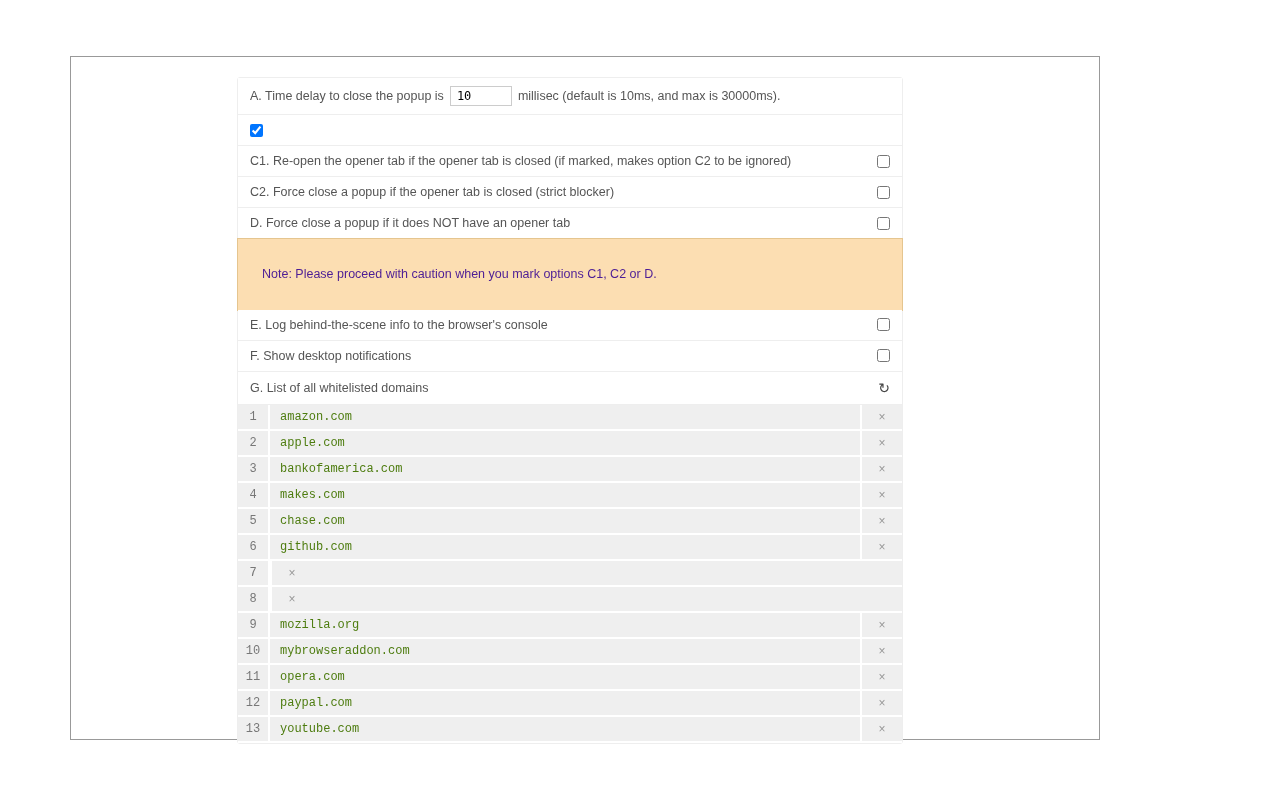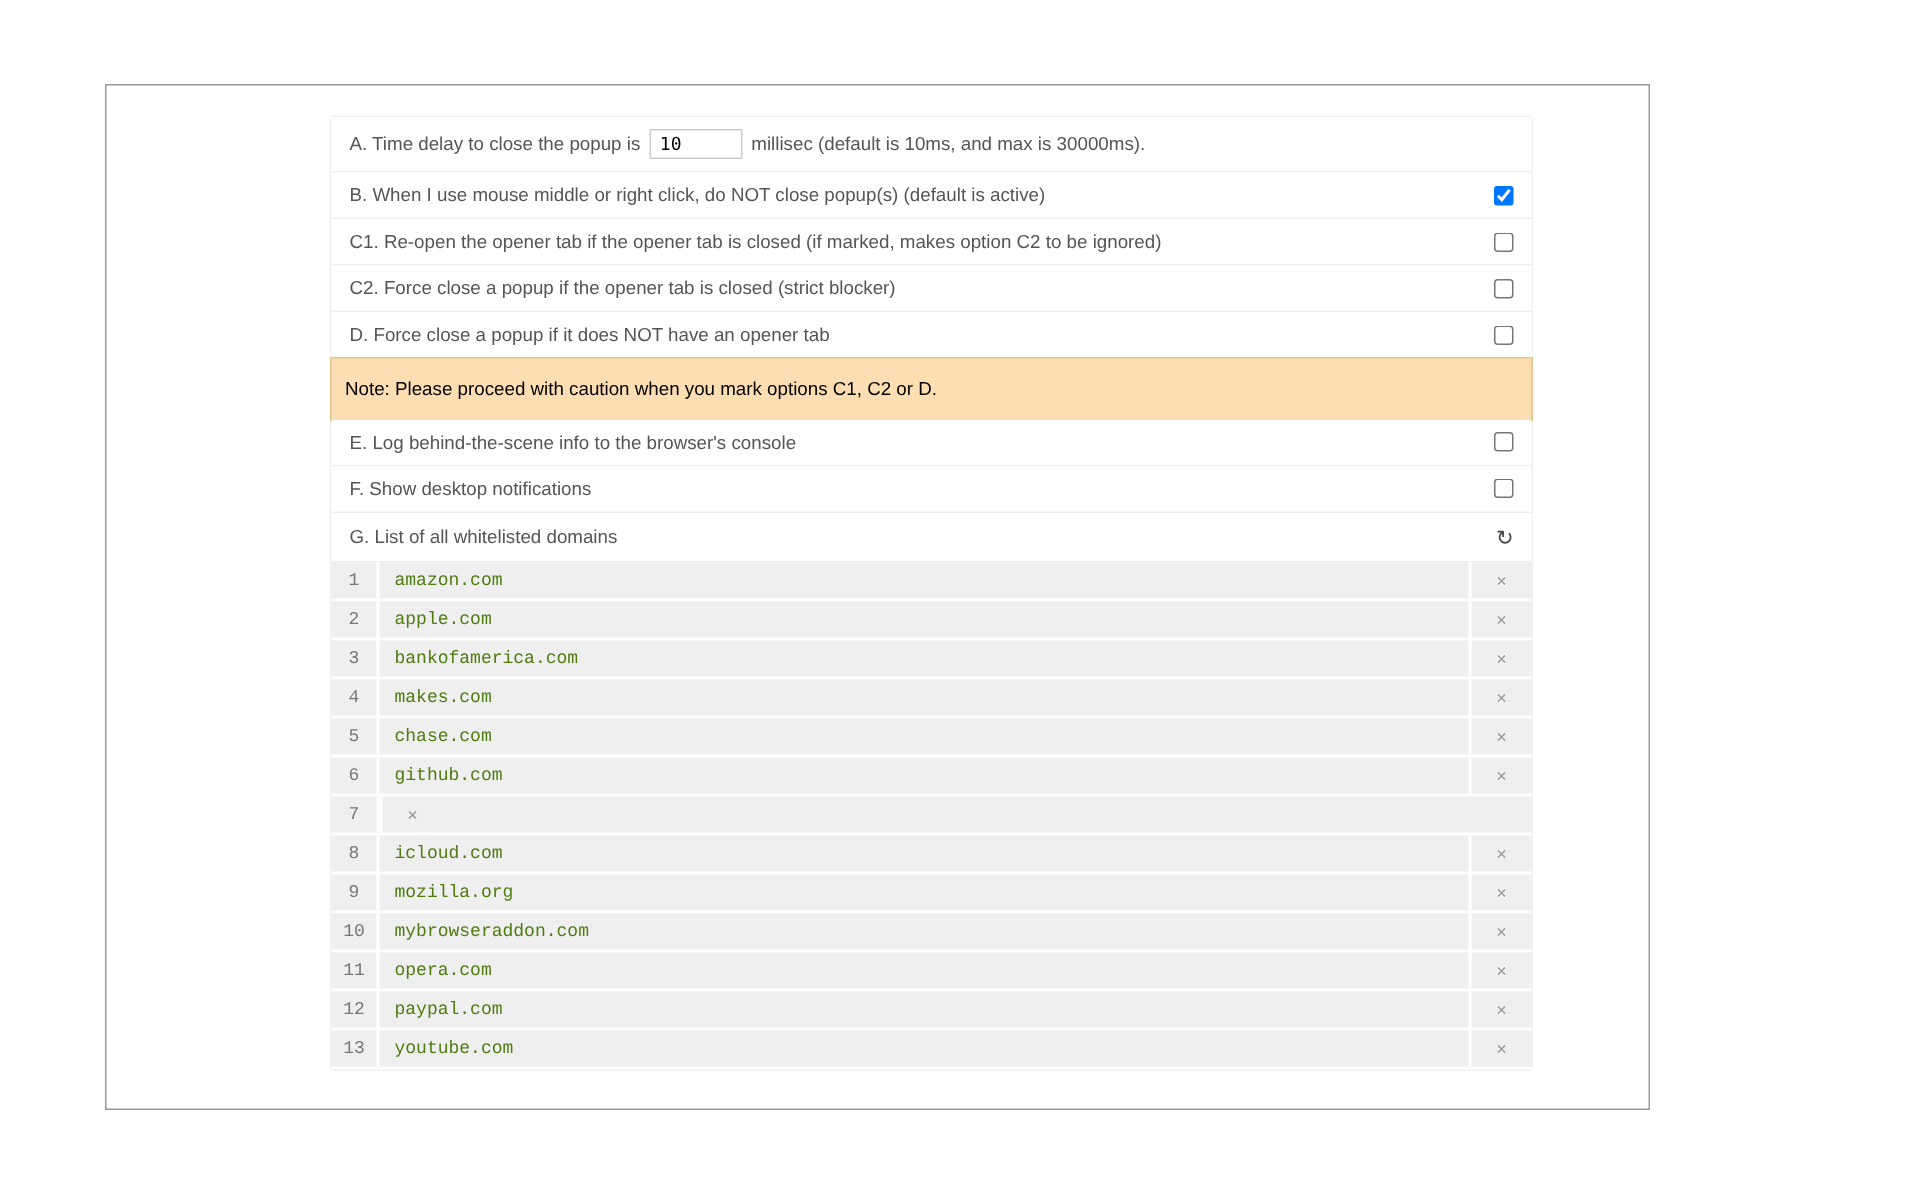--- a/index.html
+++ b/index.html
@@ -15,22 +15,22 @@
       top: 56px;
       left: 70px;
       width: 1030px;
       height: 684px;
       border: 1px solid #999;
       background: #fff;
     }
     .panel {
       position: absolute;
       top: 20px;
-      left: 149px;
-      width: 802px;
+      left: 166px;
+      width: 666px;
       font-size: 12.5px;
       color: #555;
       border: 1px solid #eee;
       border-radius: 3px;
       background: #fff;
     }
     .row {
       display: flex;
       align-items: center;
       justify-content: space-between;
@@ -49,22 +49,22 @@
       font-size: 12px;
       padding: 0 6px;
     }
     .checkbox {
       width: 13px; height: 13px;
       cursor: pointer;
     }
     .note-row {
       background: #fcdeb2;
       border: 1px solid #e5c58f;
-      padding: 9px;
-      color: #000000;
+      padding: 24px;
+      color: #4c1d95;
       line-height: 1.8;
       margin: -1px;
     }
     .refresh-icon {
       cursor: pointer;
       font-size: 14px;
       color: #444;
       user-select: none;
     }
     .whitelist {
@@ -107,21 +107,20 @@
 
     <div class="row">
       <div class="row-label">
         <span>A. Time delay to close the popup is</span>
         <input class="num-input" value="10" style="">
         <span>millisec (default is 10ms, and max is 30000ms).</span>
       </div>
     </div>
 
     <div class="row">
-      <span class="row-label">B. When I use mouse middle or right click, do NOT close popup(s) (default is active)</span>
       <input type="checkbox" class="checkbox" id="cb-b" checked="" style="">
     </div>
 
     <div class="row">
       <span class="row-label">C1. Re-open the opener tab if the opener tab is closed (if marked, makes option C2 to be ignored)</span>
       <input type="checkbox" class="checkbox" id="cb-c1" style="">
     </div>
 
     <div class="row">
       <span class="row-label">C2. Force close a popup if the opener tab is closed (strict blocker)</span>
@@ -182,21 +181,20 @@
           <div class="wl-num">6</div>
           <div class="wl-domain">github.com</div>
           <div class="wl-del">×</div>
         </div>
         <div class="wl-row">
           <div class="wl-num">7</div>
           <div class="wl-del">×</div>
         </div>
         <div class="wl-row">
           <div class="wl-num">8</div>
-          <div class="wl-domain">icloud.com</div>
           <div class="wl-del">×</div>
         </div>
         <div class="wl-row">
           <div class="wl-num">9</div>
           <div class="wl-domain">mozilla.org</div>
           <div class="wl-del">×</div>
         </div>
         <div class="wl-row">
           <div class="wl-num">10</div>
           <div class="wl-domain">mybrowseraddon.com</div>

